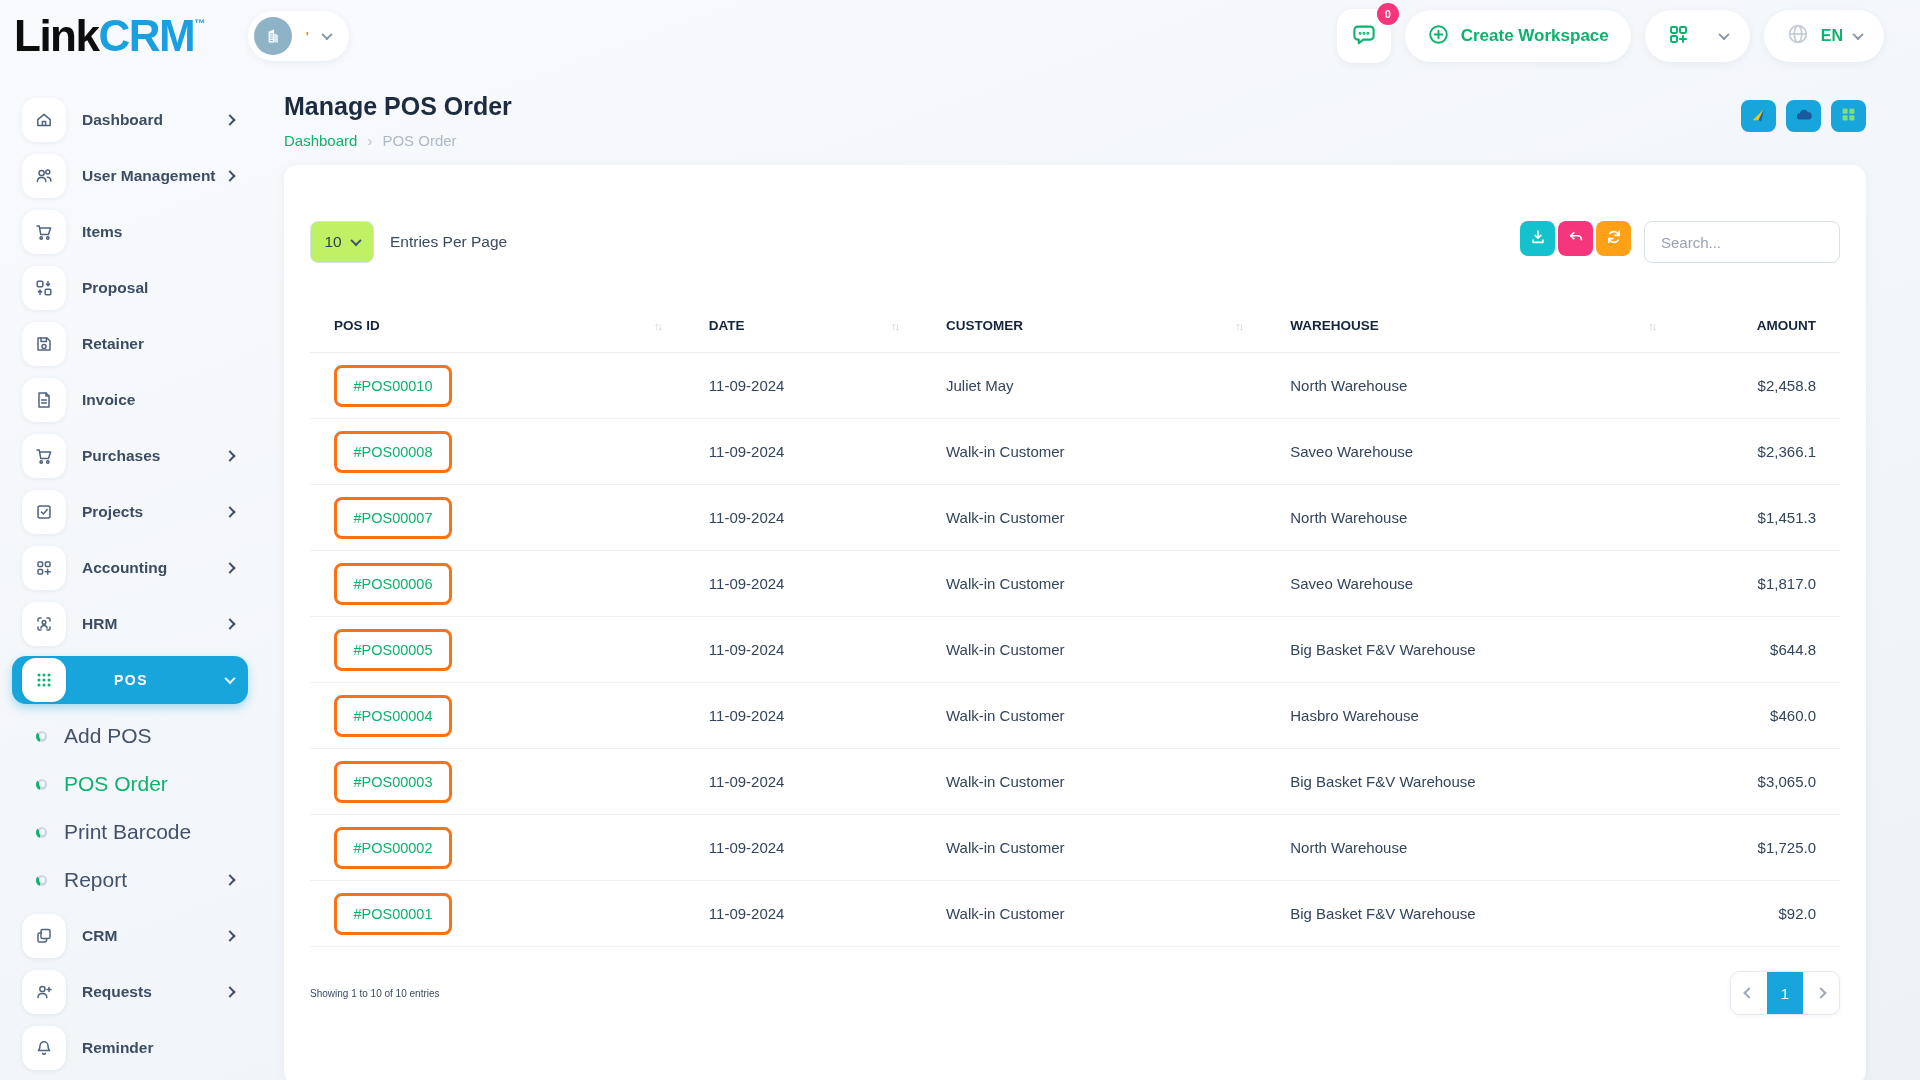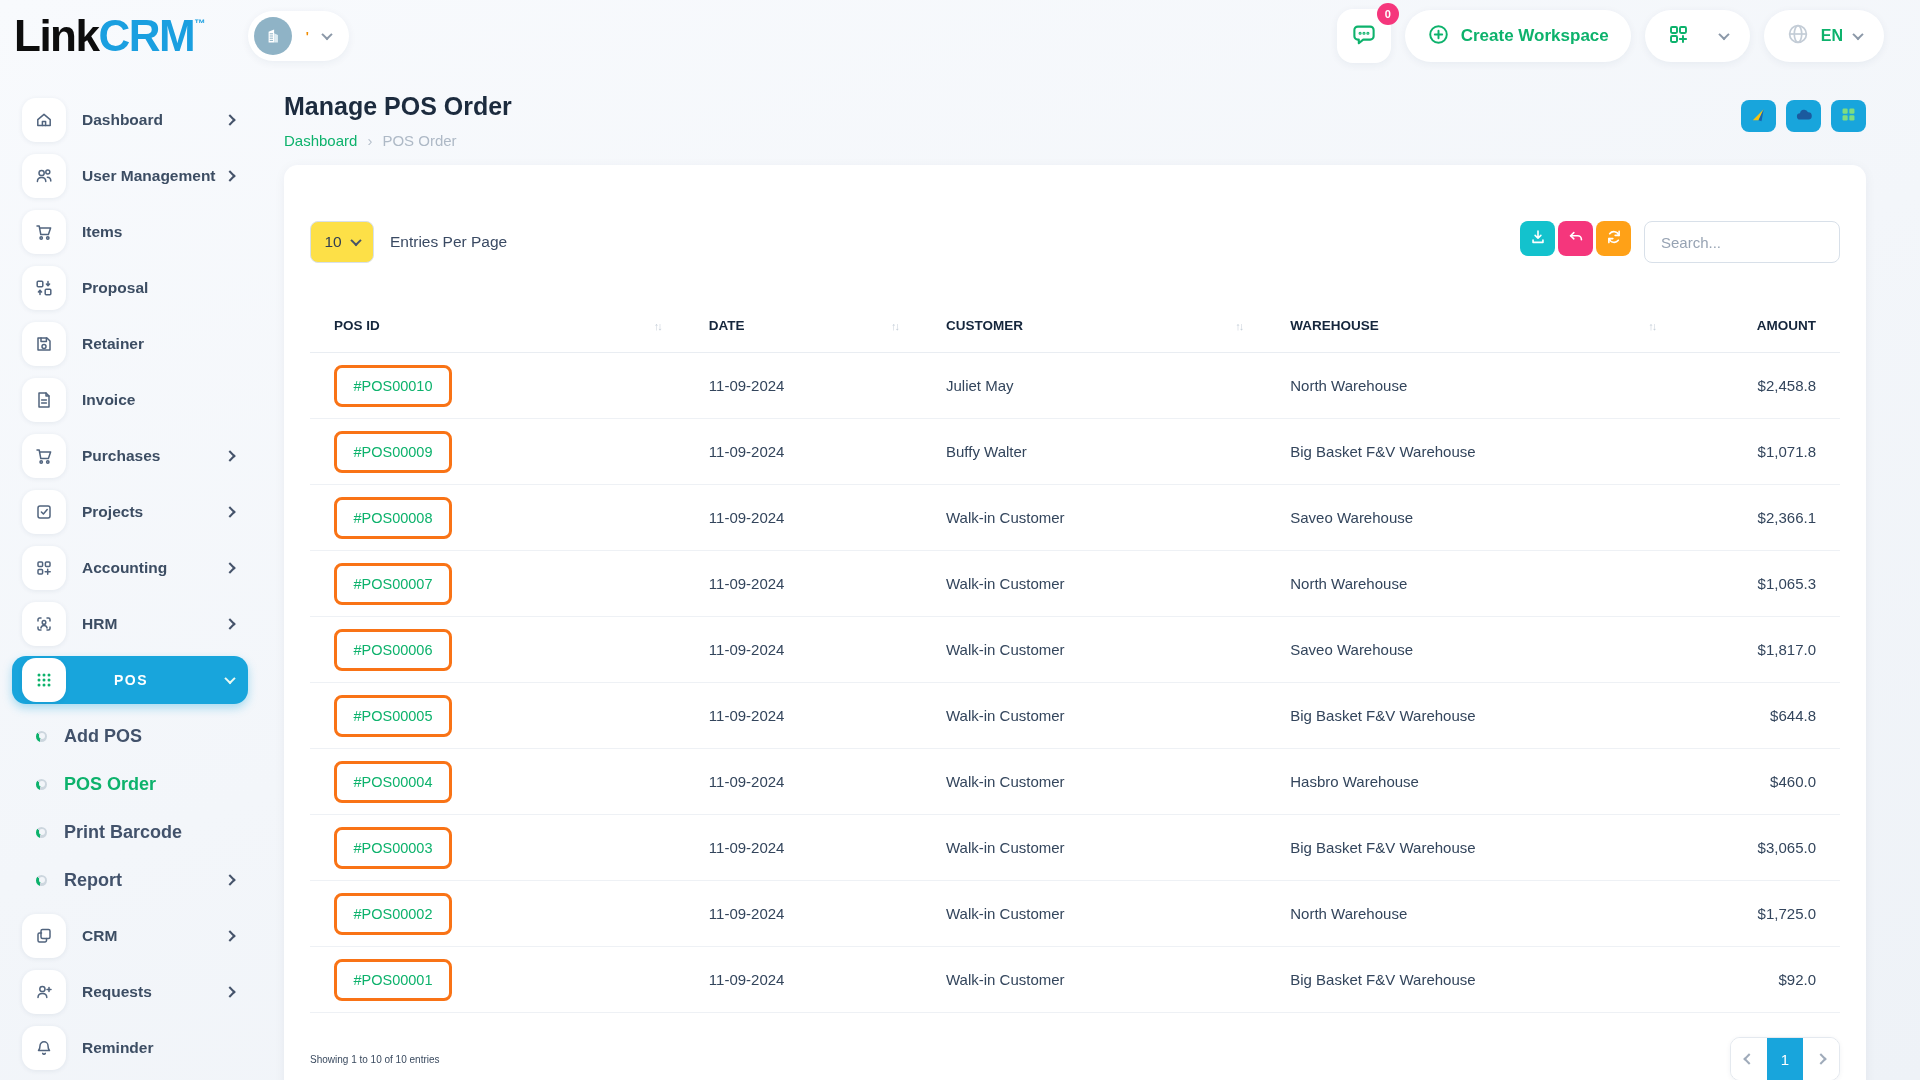--- a/index.html
+++ b/index.html
@@ -43,40 +43,40 @@
   .nav-ico svg { stroke:#51647e; fill:none; stroke-width:1.5; stroke-linecap:round; stroke-linejoin:round; }
   .nav-label { margin-left:16px; font-size:15.5px; font-weight:600; color:#3c4d63; }
   .nav-item .chev { margin-left:auto; }
   .nav-item.active { background:#18a5dc; box-shadow:0 4px 10px rgba(24,165,220,.35); }
   .nav-item.active .nav-label { color:#fff; font-size:14px; font-weight:700; letter-spacing:1.5px;margin-left:48px; }
   .nav-item.active .chev { border-color:#eafaf2; }
   .sub-item { display:flex; align-items:center; height:48px; padding:0 26px 0 36px; cursor:pointer; }
   .bullet { width:11px; height:11px; border-radius:50%; position:relative; flex:0 0 11px;
     background:conic-gradient(from 200deg,#0db26c 0 30%,#ccd6de 30% 100%); }
   .bullet::after { content:""; position:absolute; inset:2.5px; background:#f2f5f9; border-radius:50%; }
-  .sub-label { margin-left:17px; font-size:18px; font-weight:700; color:#42526b; }
+  .sub-label { margin-left:17px; font-size:21px; font-weight:400; color:#42526b; }
   .sub-item.active .sub-label { color:#0db26c; }
   .sub-item .chev { margin-left:auto; }
 
   
   .main { position:absolute; left:260px; top:72px; right:0; bottom:0; padding:14px 54px 0 24px; }
   .page-head { display:flex; justify-content:space-between; margin-bottom:16px; }
   .page-title { font-size:25px; font-weight:700; color:#1c2b3e; margin-top:6px; }
   .breadcrumb { margin-top:11px; font-size:15px; display:flex; gap:10px; align-items:center; }
   .bc-home { color:#0db26c; cursor:pointer; }
   .bc-sep { color:#b6c0cc; }
   .bc-cur { color:#aeb9c6; }
   .quick-actions { display:flex; gap:10px; margin-top:14px; }
   .qa-btn { width:35px; height:32px; border-radius:8px; background:#18a5dc; border:none; cursor:pointer;
     display:flex; align-items:center; justify-content:center; }
 
   .card { background:#fff; border-radius:14px; box-shadow:0 2px 12px rgba(25,45,80,.05);
     padding:56px 26px 28px; min-height:920px; }
   .controls { display:flex; align-items:center; }
-  .select-box { width:64px; height:42px; border:1px solid #d8e0e9; border-radius:8px; background:#fde047;
+  .select-box { width:64px; height:42px; border:1px solid #d8e0e9; border-radius:8px; background:#bef264;
     display:flex; align-items:center; justify-content:center; gap:10px; font-size:15.5px; color:#2f3e52; cursor:pointer; }
   .entries-label { margin-left:16px; font-size:15.5px; color:#3a4a63; font-weight:500; }
   .controls-right { margin-left:auto; display:flex; align-items:flex-start; gap:3px; }
   .sq-btn { width:35px; height:35px; border-radius:8px; border:none; cursor:pointer;
     display:flex; align-items:center; justify-content:center; }
   .sq-teal { background:#13c2cd; } .sq-pink { background:#f5367c; } .sq-orange { background:#ffa117; }
   .search-input { width:196px; height:42px; margin-left:10px; border:1px solid #d8e0e9; border-radius:8px;
     padding:0 16px; font-size:15px; color:#33455c; outline:none; font-family:inherit; background:#fff; }
   .search-input::placeholder { color:#97a3b3; }
 
@@ -459,42 +459,35 @@
       </thead>
       <tbody>
   <tr>
     <td><span class="pos-pill">#POS00010</span></td>
     <td>11-09-2024</td>
     <td>Juliet May</td>
     <td>North Warehouse</td>
     <td class="col-amt">$2,458.8</td>
   </tr>
 
-  <tr>
-    <td><span class="pos-pill">#POS00009</span></td>
-    <td>11-09-2024</td>
-    <td>Buffy Walter</td>
-    <td>Big Basket F&amp;V Warehouse</td>
-    <td class="col-amt">$1,071.8</td>
-  </tr>
 
   <tr>
     <td><span class="pos-pill">#POS00008</span></td>
     <td>11-09-2024</td>
     <td>Walk-in Customer</td>
     <td>Saveo Warehouse</td>
     <td class="col-amt">$2,366.1</td>
   </tr>
 
   <tr>
     <td><span class="pos-pill">#POS00007</span></td>
     <td>11-09-2024</td>
     <td>Walk-in Customer</td>
     <td>North Warehouse</td>
-    <td class="col-amt">$1,065.3</td>
+    <td class="col-amt">$1,451.3</td>
   </tr>
 
   <tr>
     <td><span class="pos-pill">#POS00006</span></td>
     <td>11-09-2024</td>
     <td>Walk-in Customer</td>
     <td>Saveo Warehouse</td>
     <td class="col-amt">$1,817.0</td>
   </tr>
 

